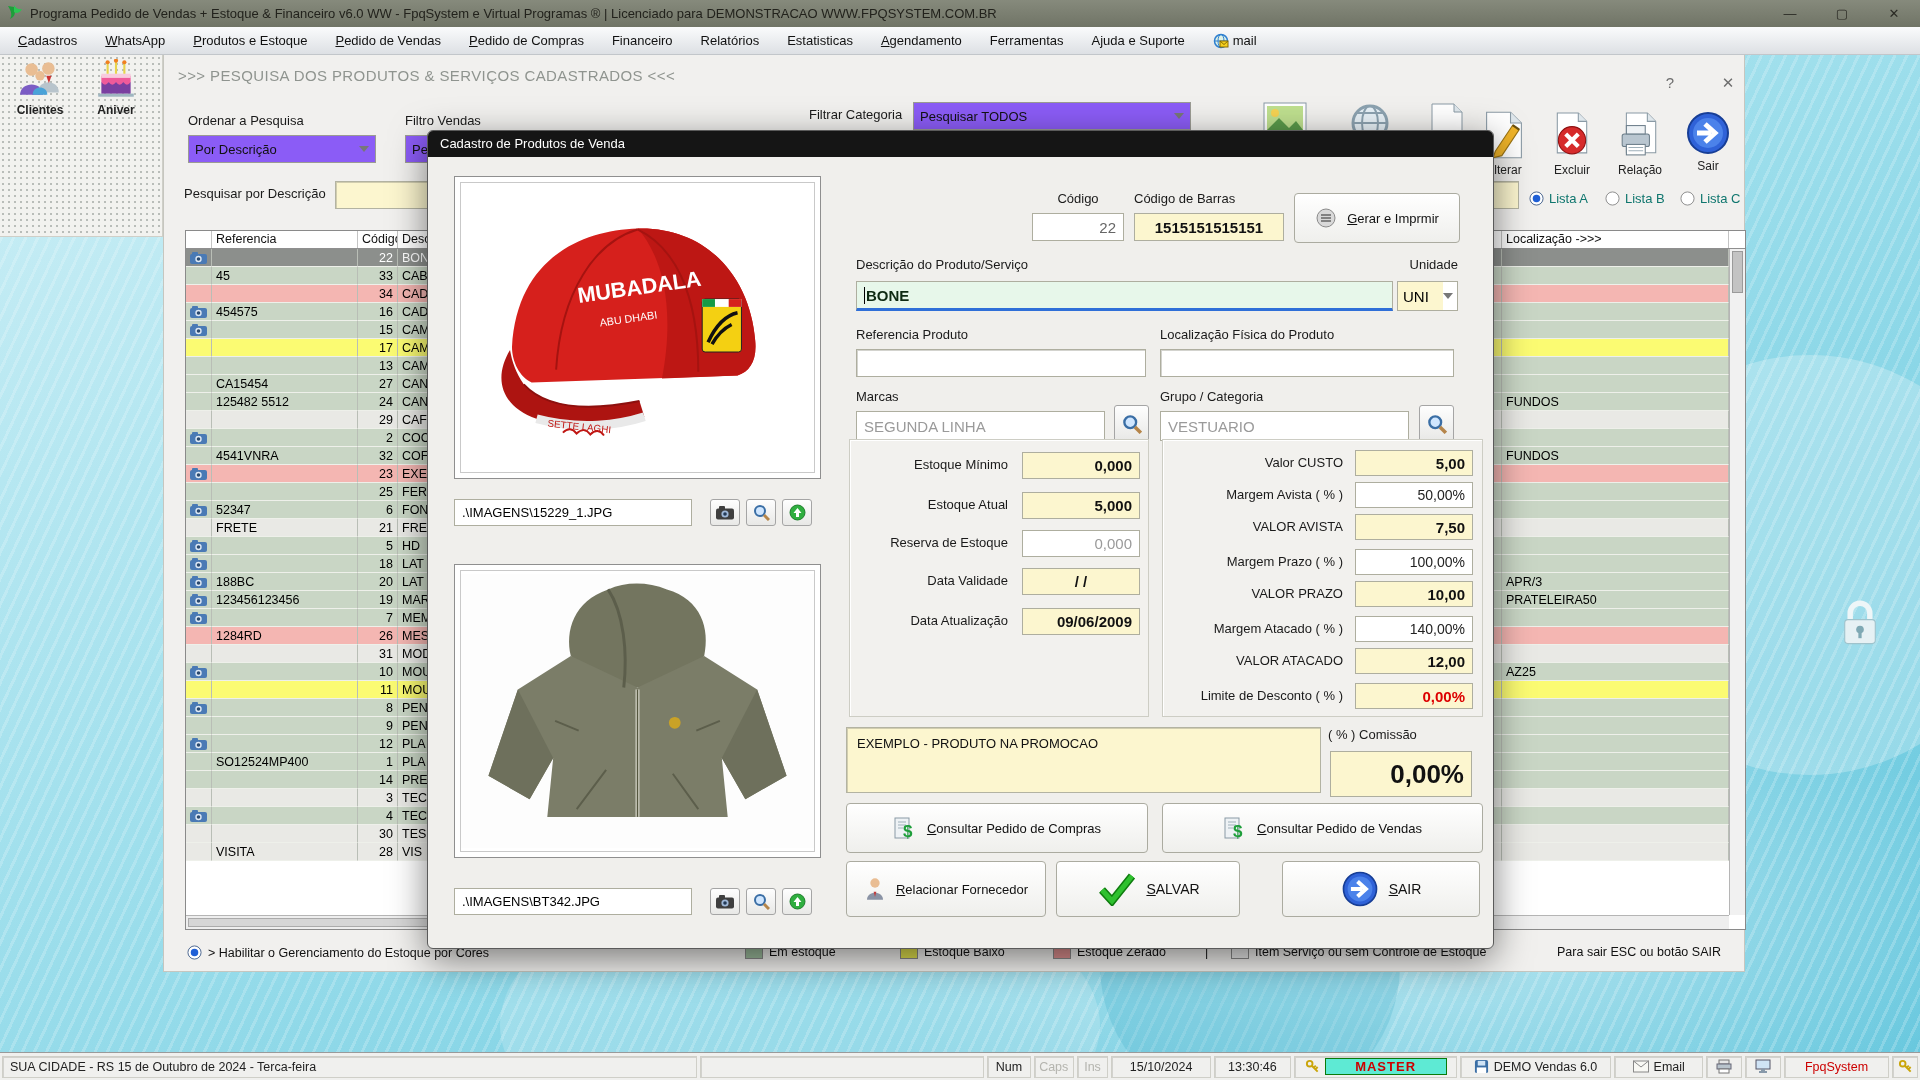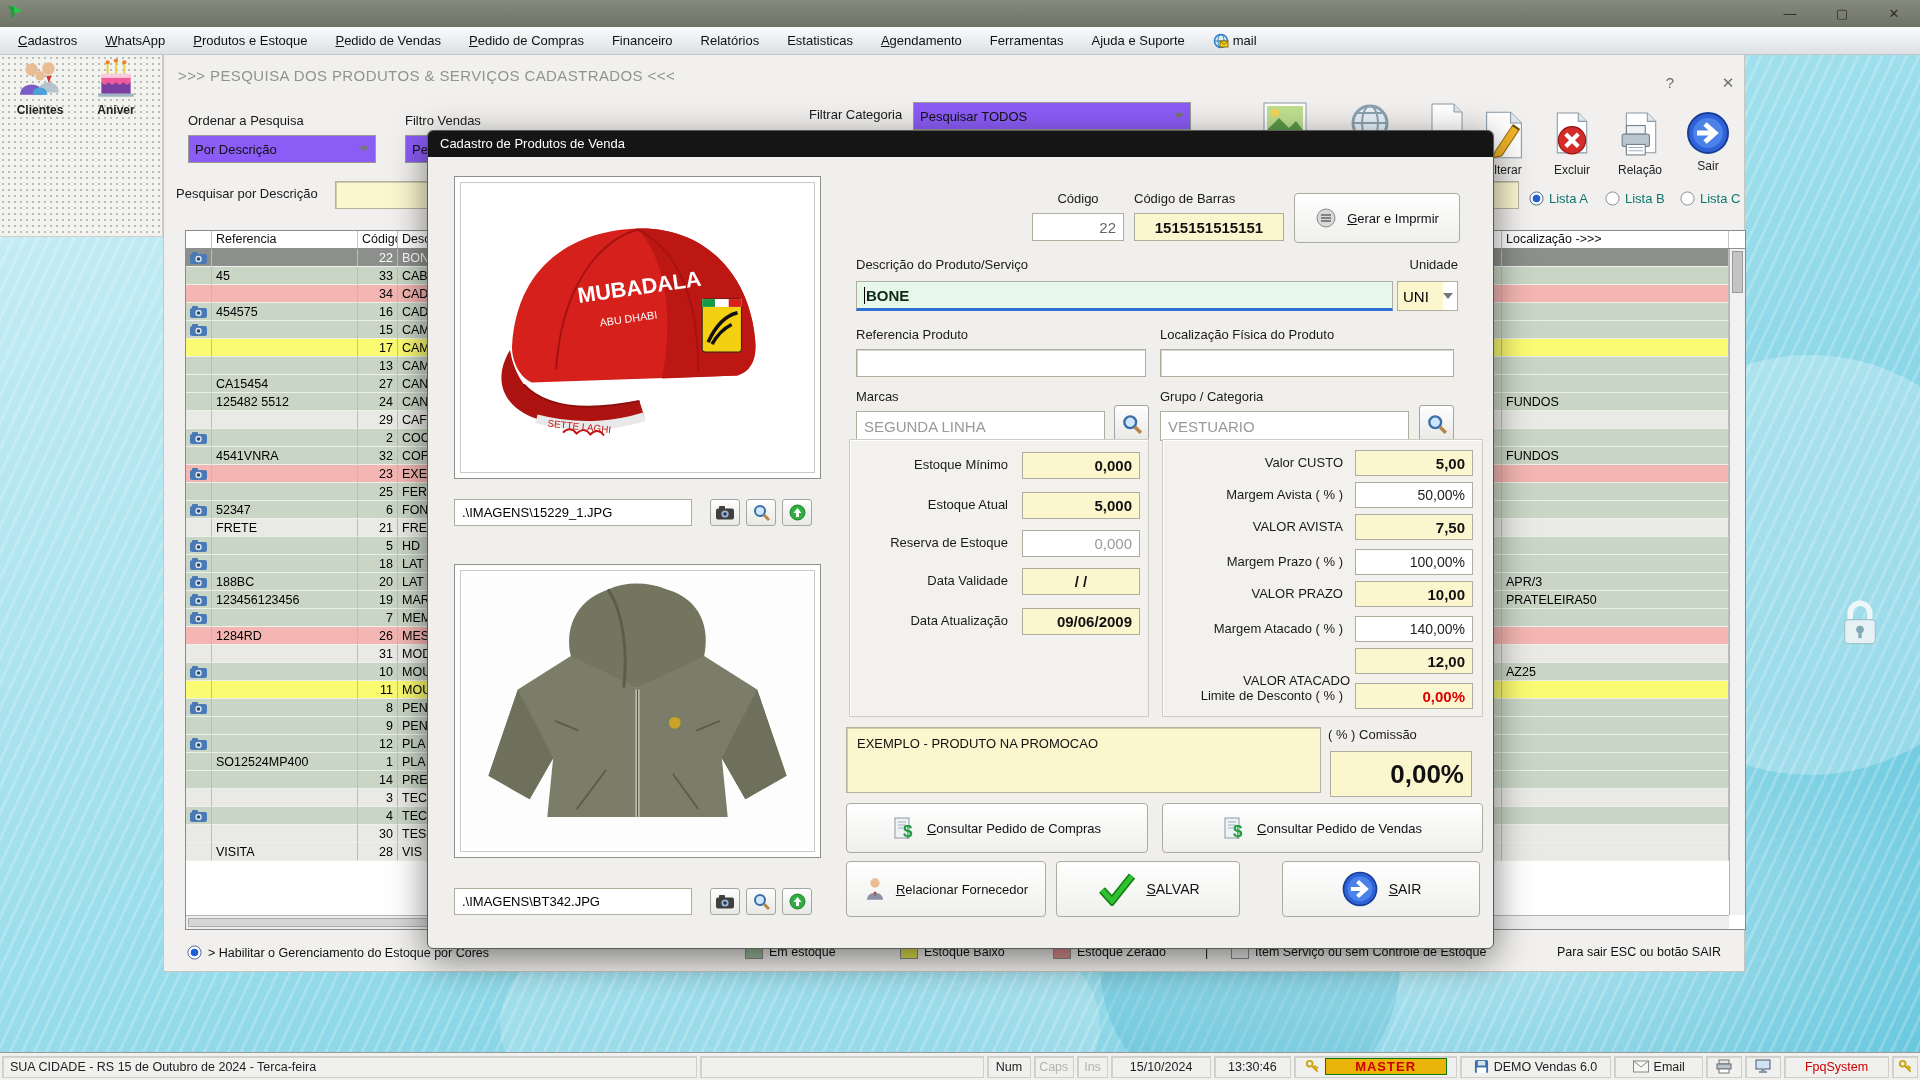--- a/index.html
+++ b/index.html
@@ -69,35 +69,36 @@
 .s-ylwc{background:#fcf6cf;color:#111;justify-content:center!important;font-weight:bold}
 .s-dim{background:#fff;color:#9a9a9a;font-weight:normal}
 .s-wht{background:#fff;color:#222;font-weight:normal;font-size:14px}
 .s-red{background:#fcf6cf;color:#dd0000}
 .mbtn{position:absolute;background:linear-gradient(#ffffff,#efefec);border:1px solid #ababa0;border-radius:4px;display:flex;align-items:center;justify-content:center;gap:10px;font-size:13px;color:#111}
 
 #statusbar{position:absolute;left:0;top:1052px;width:1920px;height:28px;background:#f0f0ee;border-top:1px solid #9a9a9a;display:flex;align-items:center;gap:3px;padding:2px 2px}
 .seg{height:22px;border:1px solid #cfcfc8;box-shadow:inset 1px 1px 0 rgba(120,120,110,.25);display:flex;align-items:center;justify-content:center;font-size:12.5px;color:#222;gap:5px;background:#f0f0ee;white-space:nowrap;overflow:hidden}
 .seg.dim{color:#b4b4ae}
 .seg.left{justify-content:flex-start;padding-left:7px}
-.masterbox{background:#eab308;border:1px solid #0a7a0a;color:#cc0000;font-weight:bold;letter-spacing:1px;font-size:13px;width:122px;height:17px;display:flex;align-items:center;justify-content:center}
+.masterbox{background:#5eead4;border:1px solid #0a7a0a;color:#cc0000;font-weight:bold;letter-spacing:1px;font-size:13px;width:122px;height:17px;display:flex;align-items:center;justify-content:center}
 .brand{color:#cc0000}
 u{text-decoration:underline}
 .caret{display:inline-block;width:1px;height:17px;background:#000;margin-right:1px}
 </style>
 </head>
 <body>
 
 <div id="screen">
 
   <div id="titlebar">
     <span><svg width="17" height="17" viewBox="0 0 17 17">
           <path d="M2 2 C6 8 6 12 4 15 C9 13 10 8 8 3 Z" fill="#1d9e3a"></path>
           <path d="M8 1 C10 5 14 6 16 5 C14 9 10 10 8 8 Z" fill="#2cc653"></path>
         </svg></span>
+    <span>Programa Pedido de Vendas + Estoque &amp; Financeiro v6.0 WW - FpqSystem e Virtual Programas ® | Licenciado para  DEMONSTRACAO WWW.FPQSYSTEM.COM.BR</span>
     <div id="winctl">
       <span>—</span>
       <span>▢</span>
       <span>✕</span>
     </div>
   </div>
 
   <div id="menubar">
       <div class="menu-item">
         <span><u>C</u>adastros</span>
@@ -194,21 +195,21 @@
       <div class="sel" style="left:241px;top:80px;width:250px;height:28px">
           <span>Pes</span>
         </div>
 
       <div class="label abs" style="left:645px;top:52px">Filtrar Categoria</div>
       <div class="sel" style="left:749px;top:47px;width:278px;height:28px">
           <span>Pesquisar TODOS</span>
           <span class="chev"></span>
         </div>
 
-      <div class="label abs" style="left:12px;top:131px">Pesquisar por Descrição</div>
+      <div class="label abs" style="left:20px;top:131px">Pesquisar por Descrição</div>
       <div class="f-ylw abs" style="left:171px;top:126px;width:1184px;height:28px"></div>
 
       <div id="radios"></div>
 
       <div class="tbtn" style="left:1099px;top:47px">
           <svg width="44" height="40" viewBox="0 0 44 40">
             <rect x="1" y="1" width="42" height="34" fill="#fff" stroke="#8a9aa5"></rect>
             <rect x="4" y="4" width="36" height="24" fill="#bfe08f"></rect>
             <circle cx="12" cy="11" r="4" fill="#f6d353"></circle>
             <path d="M4 28 L16 16 L26 26 L33 19 L40 28 Z" fill="#5a9a4a"></path>
@@ -865,21 +866,21 @@
             <span>100,00%</span>
           </div>
           <div class="grow-label" style="left: 8px; top: 146px; width: 172px;">VALOR PRAZO</div>
           <div class="grow-field s-ylw" style="left: 192px; top: 141px; width: 118px; height: 26px;">
             <span>10,00</span>
           </div>
           <div class="grow-label" style="left: 8px; top: 181px; width: 172px;">Margem Atacado ( % )</div>
           <div class="grow-field s-wht" style="left: 192px; top: 176px; width: 118px; height: 26px;">
             <span>140,00%</span>
           </div>
-          <div class="grow-label" style="left: 15px; top: 213px; width: 172px; margin-top: 20px;">VALOR ATACADO</div>
+          <div class="grow-label" style="left: 8px; top: 213px; width: 172px;">VALOR ATACADO</div>
           <div class="grow-field s-ylw" style="left: 192px; top: 208px; width: 118px; height: 26px;">
             <span>12,00</span>
           </div>
           <div class="grow-label" style="left: 8px; top: 248px; width: 172px;">Limite de Desconto ( % )</div>
           <div class="grow-field s-red" style="left: 192px; top: 243px; width: 118px; height: 26px;">
             <span>0,00%</span>
           </div>
         </div>
 
       <div class="f-ylw abs" style="left:418px;top:596px;width:475px;height:66px">

